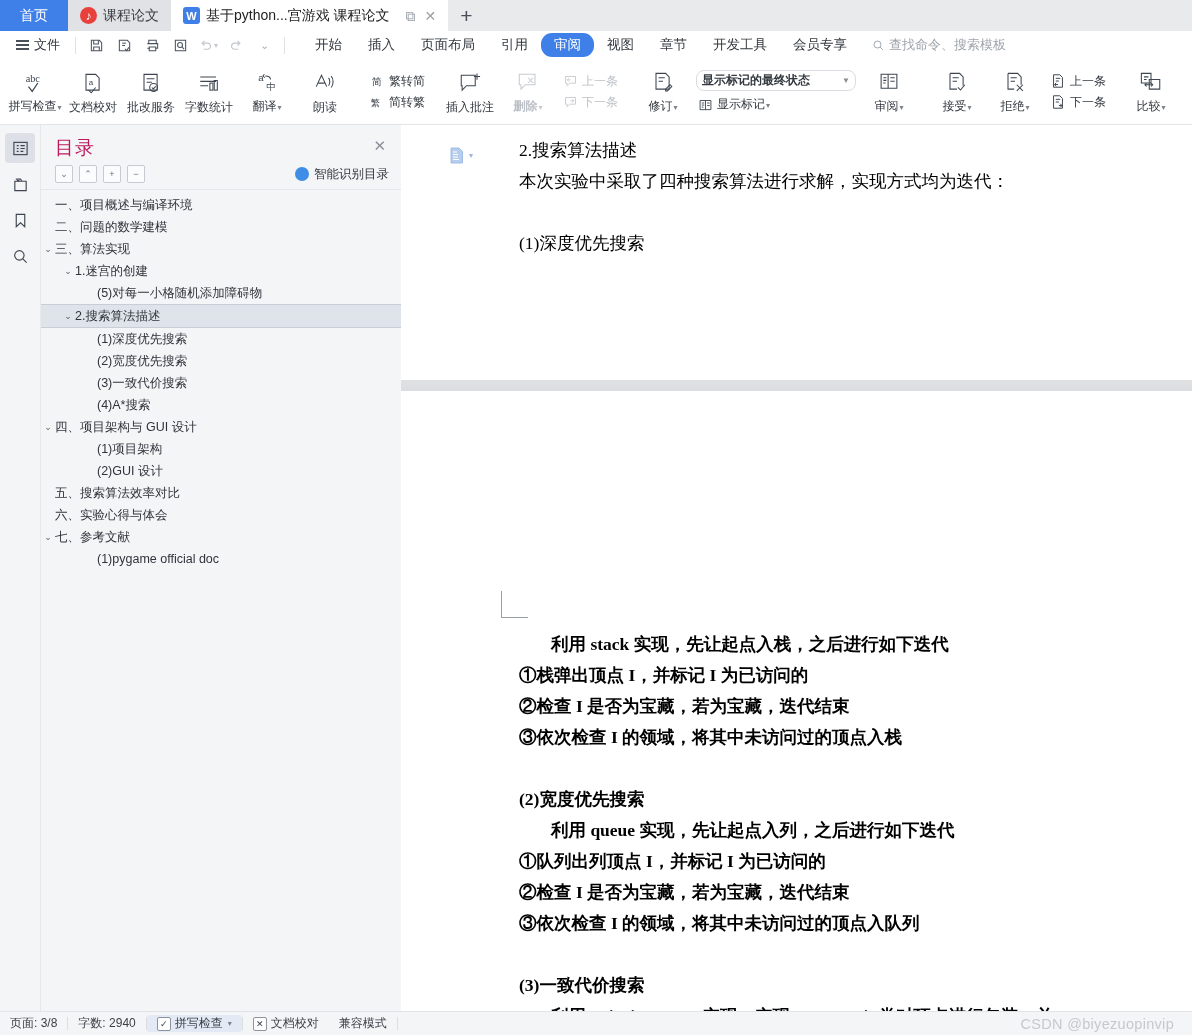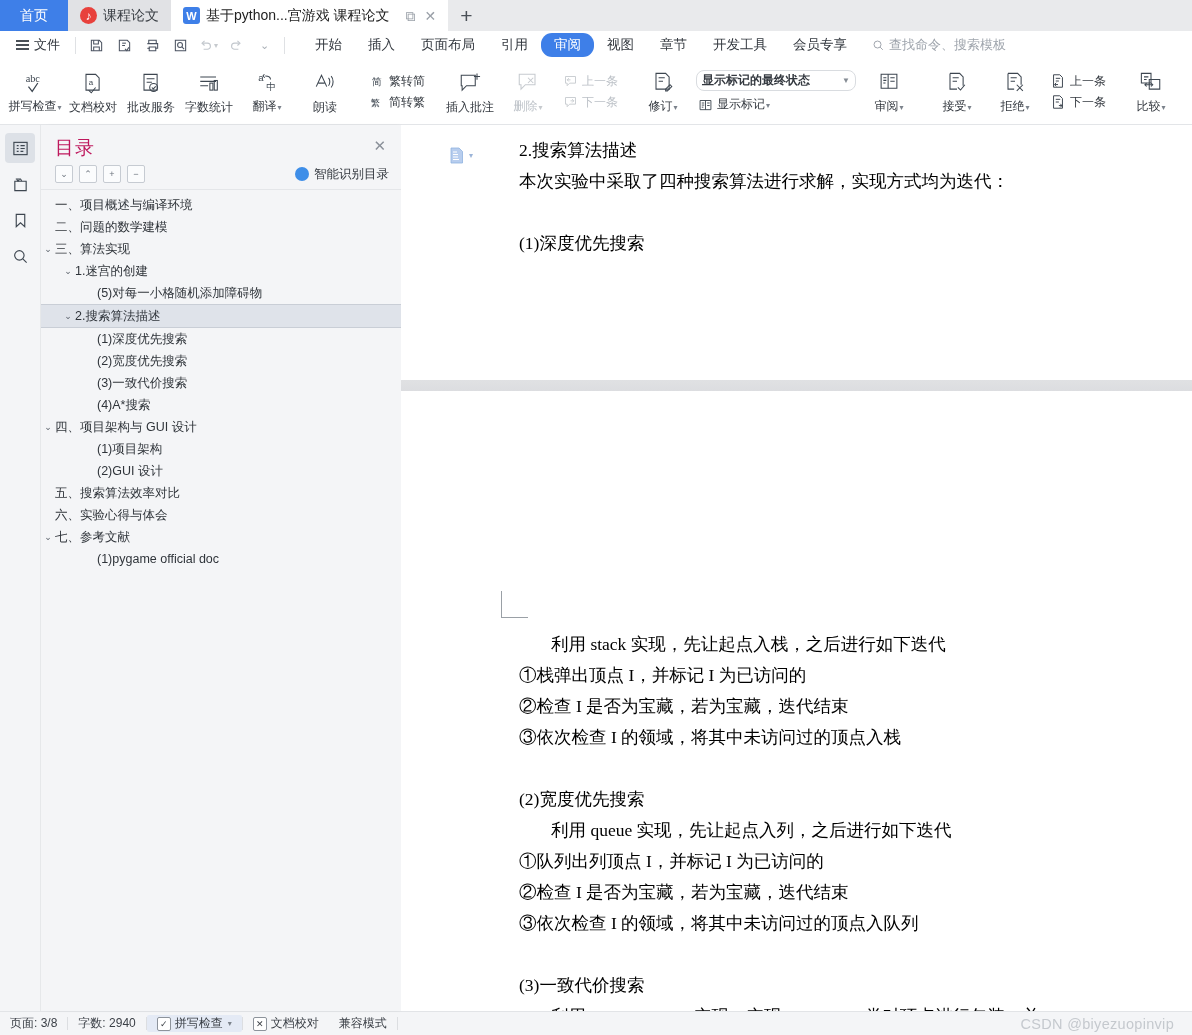--- a/index.html
+++ b/index.html
@@ -42,21 +42,21 @@
   .mi.sel{background:#3e7fe8;color:#fff;}
   .searchbox{display:flex;align-items:center;gap:4px;margin-left:12px;color:#9ea4ac;font-size:13px;cursor:text;}
 
   
   .ribbon{height:66px;background:#fff;display:flex;align-items:stretch;flex:0 0 66px;
           border-bottom:1px solid #e3e5e8;padding-left:6px;box-sizing:border-box;}
   .rsep{width:1px;background:#e8eaed;margin:8px 5px;}
   .rbtn{display:flex;flex-direction:column;align-items:center;justify-content:center;gap:2px;
         min-width:46px;padding:2px 6px;cursor:pointer;border-radius:4px;}
   .rbtn .lbl{font-size:12px;color:#33383f;white-space:nowrap;line-height:14px;}
-  .rbtn .lbl.dim{color:#bcc1c7;}
+  .rbtn .lbl.dim{color:#bcc1c7;font-weight:bold;}
   .rstack{display:flex;flex-direction:column;justify-content:center;padding:2px 0;}
   .rrow{display:flex;align-items:center;gap:4px;padding:2px 6px;cursor:pointer;border-radius:3px;}
   .rrow .lbl{font-size:12px;color:#33383f;white-space:nowrap;}
   .rrow .lbl.dim{color:#bcc1c7;}
   .caret{font-size:8px;color:#7b828b;margin-left:1px;}
   .caret.dim{color:#c6cace;}
   .selectctl{display:flex;flex-direction:column;justify-content:center;gap:5px;padding:0 4px;}
   .selbox{width:160px;height:21px;border:1px solid #d9dce0;border-radius:8px;background:#fff;
           display:flex;align-items:center;justify-content:space-between;padding:0 5px;font-size:12px;
           color:#33383f;box-sizing:border-box;cursor:pointer;font-weight:bold;}
@@ -86,21 +86,21 @@
   .toc{flex:1;overflow:hidden;border-top:1px solid #e4e6e9;padding-top:4px;}
   .toc-item{height:22px;display:flex;align-items:center;font-size:12.5px;color:#2c3views;color:#2f343a;
             cursor:pointer;white-space:nowrap;padding-right:8px;}
   .toc-item.selected{background:#dfe3ea;border-top:1px solid #c9ced6;border-bottom:1px solid #c9ced6;}
   .tw{width:14px;flex:0 0 14px;display:inline-flex;align-items:center;justify-content:center;
       font-size:9px;color:#5c636c;}
 
   .docarea{flex:1;min-width:0;background:#f2f3f5;position:relative;overflow:hidden;}
   .page{background:#fff;position:absolute;left:0;right:0;}
   .page.p1{top:0;height:255px;}
-  .page.p2{top:266px;bottom:0;}
+  .page.p2{top:266px;bottom:0;font-weight:bold;}
   .gapshadow{position:absolute;left:0;right:0;top:255px;height:11px;
              background:linear-gradient(#e0e1e3,#dcdde0);}
   .doccontent{font-family:"Liberation Serif","DejaVu Serif",serif;color:#000;}
   .dline{font-size:17.5px;line-height:31px;white-space:nowrap;}
   .dline.indent{text-indent:32px;}
   .revmark{position:absolute;width:26px;height:26px;border-left:1px solid #9aa0a6;border-bottom:1px solid #9aa0a6;}
   .chgicon{position:absolute;display:flex;align-items:center;gap:4px;}
 
   
   .statusbar{height:23px;flex:0 0 23px;background:#f4f5f7;border-top:1px solid #e2e4e7;

